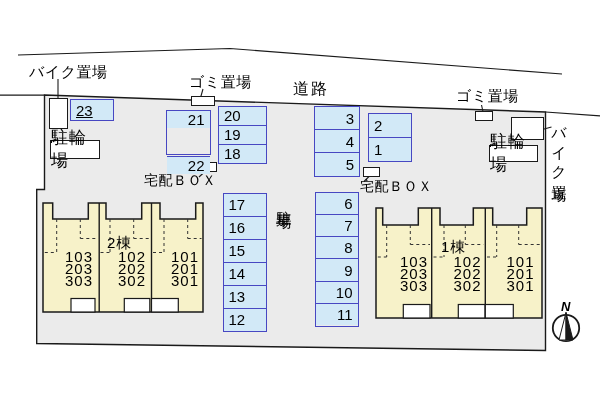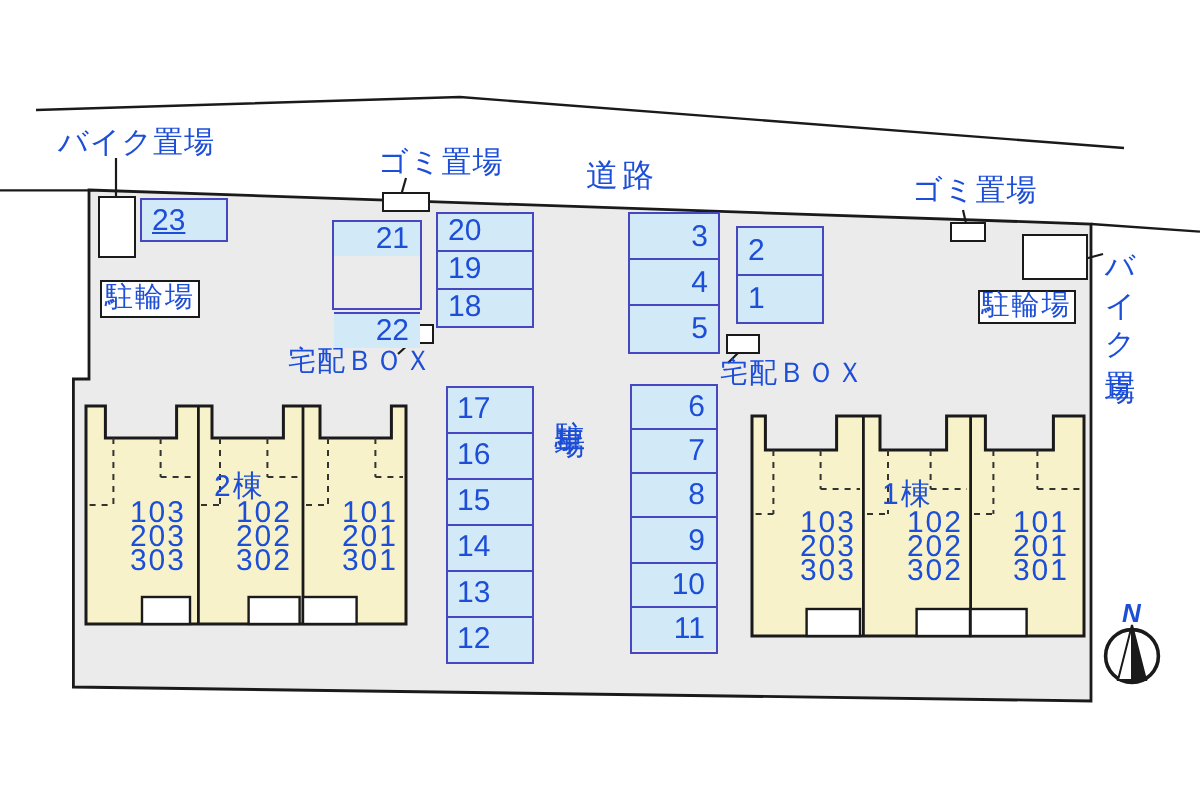--- a/index.html
+++ b/index.html
@@ -1,25 +1,25 @@
 <!DOCTYPE html>
 <html><head>
 <meta charset="utf-8">
 <style>
   html,body{margin:0;padding:0;background:#fff;}
   #stage{
     position:relative;width:600px;height:400px;overflow:hidden;
-    font-family:"Liberation Sans","DejaVu Sans",sans-serif;color:#1d4ed8;background:#fff;
+    font-family:"Liberation Sans","DejaVu Sans",sans-serif;color:#000000;background:#fff;
   }
   #bg{position:absolute;left:0;top:0;}
   .lbl{position:absolute;font-size:15px;line-height:1.05;white-space:nowrap;letter-spacing:0.5px;}
   .vtext{position:absolute;font-size:15px;writing-mode:vertical-rl;text-orientation:upright;letter-spacing:2px;white-space:nowrap;}
   .wbox{position:absolute;background:#fff;border:1.4px solid #1a1a1a;box-sizing:border-box;}
   .lblbox{position:absolute;background:#fff;border:1.4px solid #1a1a1a;box-sizing:border-box;
-    display:flex;align-items:center;justify-content:center;font-size:14px;letter-spacing:1px;font-family:Liberation Serif, serif;}
+    display:flex;align-items:center;justify-content:center;font-size:17px;letter-spacing:1px;font-family:Liberation Serif, serif;}
   .pcol{position:absolute;display:flex;flex-direction:column;box-sizing:border-box;
     border:1.4px solid #4747c2;}
   .cell{flex:1;background:#d2e9f7;display:flex;align-items:center;font-size:15px;
     border-top:1.4px solid #4747c2;box-sizing:border-box;}
   .cell:first-child{border-top:none;}
   .cell.alignL{justify-content:flex-start;padding-left:5px;}
   .cell.alignR{justify-content:flex-end;padding-right:5px;}
   .rooms{position:absolute;width:46px;text-align:right;font-size:15px;line-height:12px;letter-spacing:1px;}
   .bname{position:absolute;font-size:15px;letter-spacing:1px;}
   .north{position:absolute;font-size:13px;font-style:italic;font-weight:bold;}

